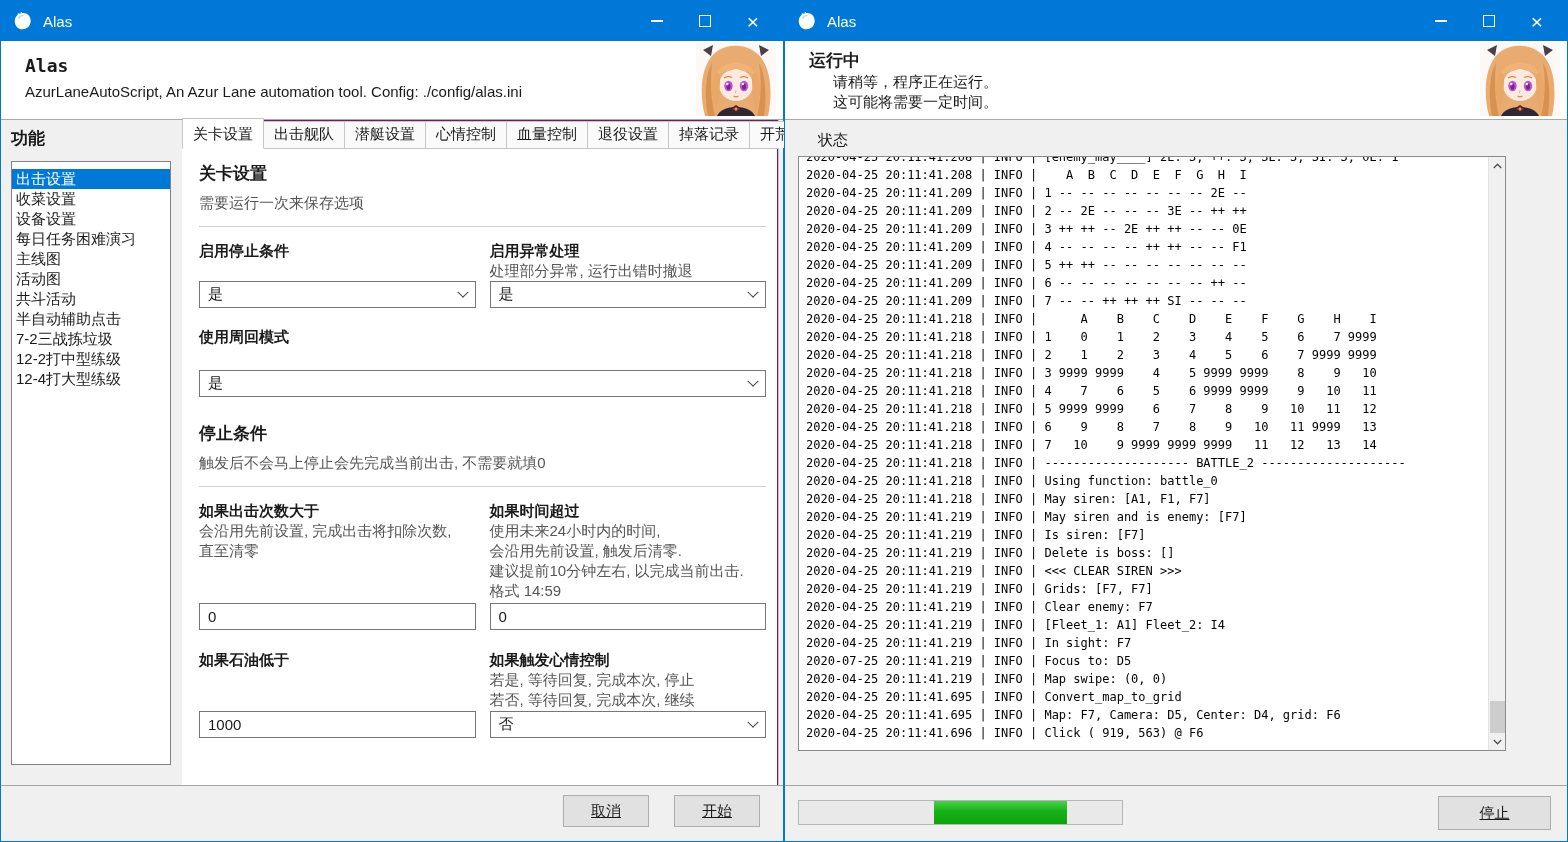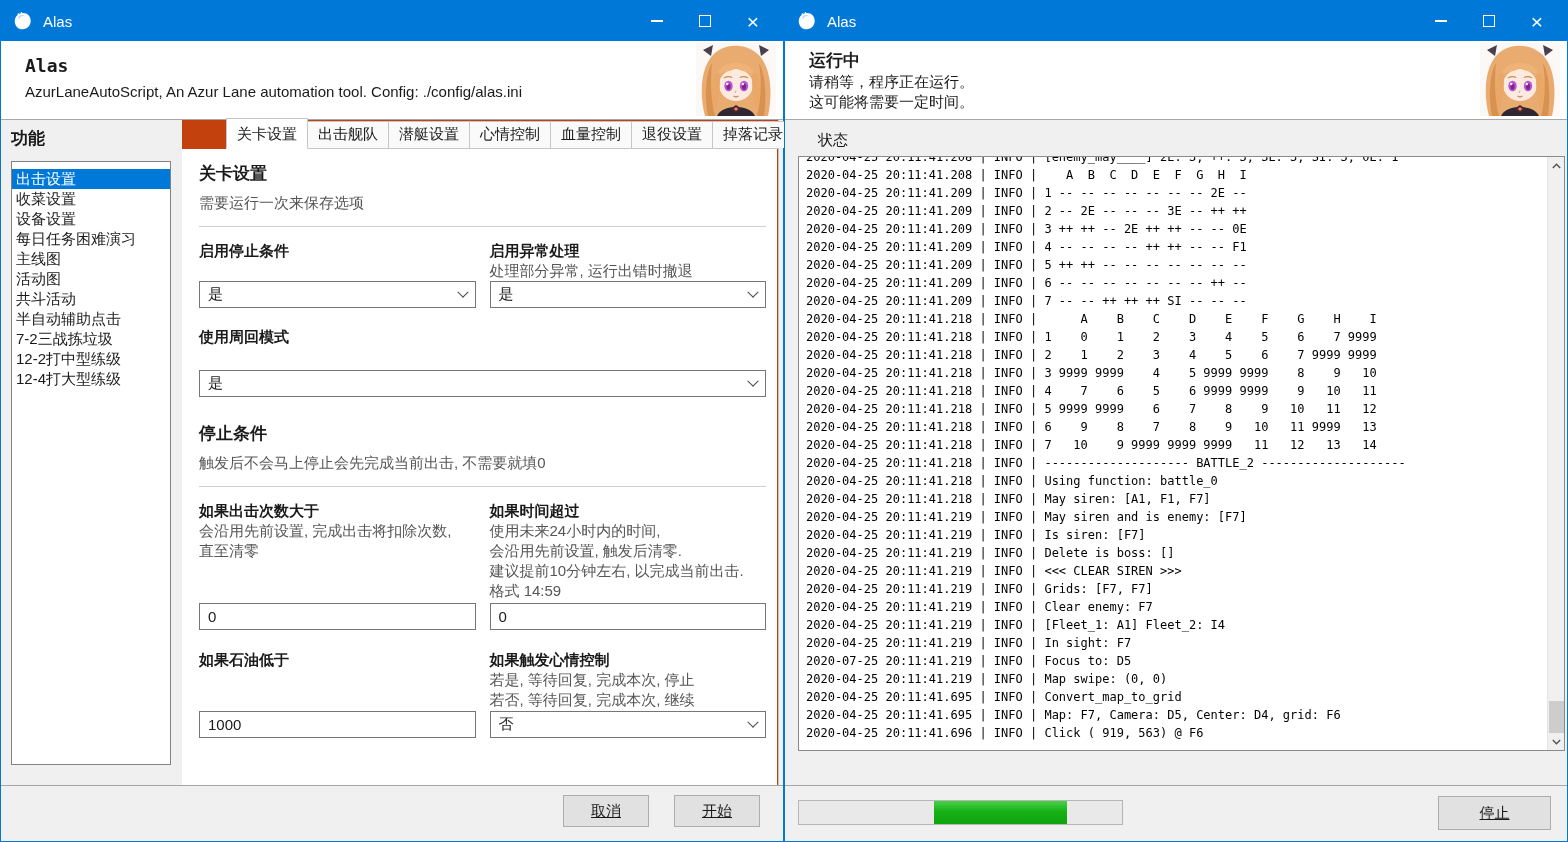--- a/index.html
+++ b/index.html
@@ -18,35 +18,35 @@
   .glyph-min { width:12px; height:2px; background:#fff; }
   .glyph-max { width:12px; height:12px; border:1.4px solid #fff; }
   .glyph-close { color:#fff; font-size:21px; line-height:1; font-weight:400; }
 
   
   .header { position:absolute; left:0; top:40px; right:0; height:79px; background:#fff; border-bottom:1px solid #a9a9a9; }
   .hdr-text { position:absolute; left:24px; top:13px; }
   .hdr-app { font-family:"DejaVu Sans Mono","Liberation Mono",monospace; font-weight:bold; font-size:18px; line-height:24px; }
   .hdr-sub { font-size:15px; line-height:22px; margin-top:3px; }
   .hdr-title-cn { font-size:17px; font-weight:bold; line-height:22px; }
-  .hdr-lines { font-size:15px; line-height:20px; }
+  .hdr-lines { font-size:15px; line-height:20px;margin-left:24px; }
   .avatar { position:absolute; right:7px; top:2px; width:80px; height:73px; }
 
   
   .body { position:absolute; left:0; top:119px; right:0; bottom:56px; background:#f0f0f0; }
 
   
   .sidebar { position:absolute; left:0; top:0; bottom:0; width:181px; background:#f0f0f0; }
   .sb-heading { position:absolute; left:10px; top:7px; font-size:17px; font-weight:bold; }
   .listbox { position:absolute; left:10px; top:41px; width:160px; bottom:20px; background:#fff; border:1px solid #828282; padding:7px 0; overflow:hidden; }
   .sb-item { font-size:15px; line-height:20px; padding:0 4px; white-space:nowrap; cursor:default; }
   .sb-item.selected { background:#0078d7; color:#fff; }
 
   
-  .notebook { position:absolute; left:181px; top:0; right:4px; bottom:0; background:#c2410c; border-right:1px solid #c3c3c3;padding-left:44px; }
+  .notebook { position:absolute; left:181px; top:0; right:4px; bottom:0; background:#701a75; border-right:1px solid #c3c3c3; }
   .tabstrip { display:flex; align-items:flex-end; height:29px; border-bottom:1px solid #c6c6c6; padding-top:2px; }
   .tab { font-size:15px; padding:3px 10px 4px; border:1px solid #c6c6c6; border-bottom:none; background:#fafafa; margin-right:-1px; white-space:nowrap; cursor:default; }
   .tab.selected { background:#fff; padding-top:6px; margin-bottom:-1px; border-bottom:1px solid #fff; position:relative; z-index:2; }
   .panel { position:absolute; left:0; top:29px; right:1px; bottom:0; background:#fff; padding:3px 11px 0 17px; overflow:hidden; }
 
   .sect-title { font-size:17px; font-weight:bold; margin:10px 0 9px; }
   .sect-help { font-size:15px; color:#565656; margin:3px 0 13px; }
   .panel hr { border:none; border-top:1px solid #cfcfcf; margin:0 0 13px; }
   .grid { display:grid; grid-template-columns:1fr 1fr; column-gap:14px; }
   .cell { display:flex; flex-direction:column; }
@@ -67,21 +67,21 @@
 
   
   .footer { position:absolute; left:0; bottom:0; right:0; height:56px; background:#f0f0f0; border-top:1px solid #a5a5a5; }
   .btn { position:absolute; background:#e1e1e1; border:1px solid #adadad; font-size:15px; display:flex; align-items:center; justify-content:center; cursor:default;text-decoration:underline; }
   .btn-cancel { right:134px; top:9px; width:86px; height:32px; }
   .btn-start  { right:23px;  top:9px; width:86px; height:32px; }
   .btn-stop   { right:16px;  top:10px; width:113px; height:34px; }
 
   
   .status-label { position:absolute; left:33px; top:11px; font-size:15px; }
-  .logbox { position:absolute; left:13px; top:36px; width:767px; height:595px; background:#fff; border:1px solid #8b8b8b; overflow:hidden; }
+  .logbox { position:absolute; left:13px; top:36px; width:708px; height:595px; background:#fff; border:1px solid #8b8b8b; overflow:hidden; }
   .log-content { position:absolute; left:7px; top:-9px; right:19px; bottom:0;
                  font-family:"DejaVu Sans Mono","Liberation Mono",monospace; font-size:12px; line-height:18px; color:#000; }
   .log-line { white-space:pre; }
   .scrollbar { position:absolute; right:0; top:0; bottom:0; width:17px; background:#f0f0f0; border-left:1px solid #e3e3e3; }
   .sb-arrow { position:absolute; left:0; width:17px; height:17px; display:flex; align-items:center; justify-content:center; }
   .sb-up { top:0; } .sb-down { bottom:0; }
   .sb-thumb { position:absolute; left:1px; width:15px; height:32px; bottom:17px; background:#cdcdcd; }
 
   .progress { position:absolute; left:13px; top:14px; width:325px; height:25px; background:#e9e9e9; border:1px solid #b6b6b6; overflow:hidden; }
   .pbar { position:absolute; left:135px; width:133px; top:0; bottom:0; background:linear-gradient(180deg,#4ad04a 0%,#17b117 45%,#0da30d 100%); }

